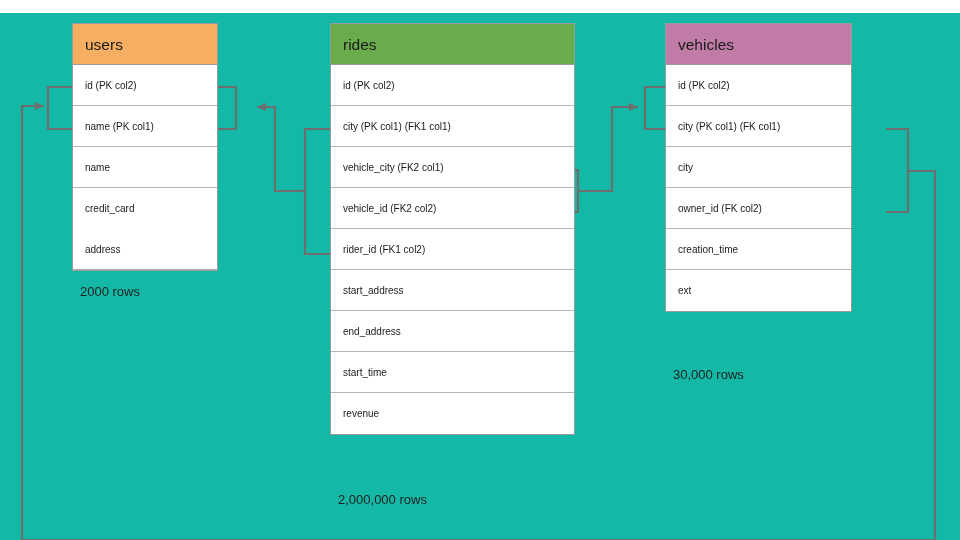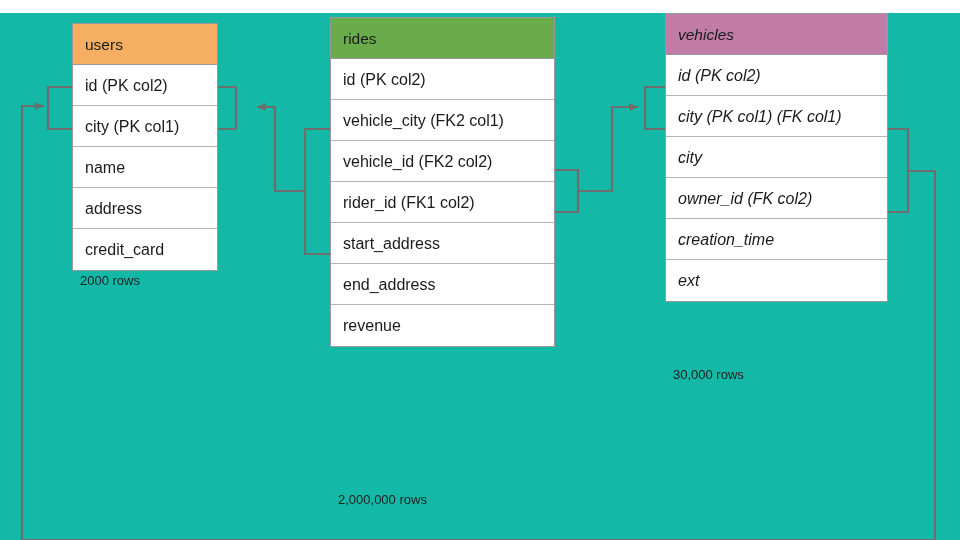--- a/index.html
+++ b/index.html
@@ -39,21 +39,21 @@
     color: #1a1a1a;
     border-bottom: 1px solid #9a9a9a;
     white-space: nowrap;
     overflow: hidden;
   }
   .field-row {
     box-sizing: border-box;
     height: 41px;
     line-height: 41px;
     padding-left: 12px;
-    font-size: 16px;
+    font-size: 10px;
     color: #1a1a1a;
     border-bottom: 1px solid #b5b5b5;
     white-space: nowrap;
     overflow: hidden;
   }
   .field-row.last {
     border-bottom: none;
   }
   .rowcount {
     position: absolute;
@@ -95,40 +95,42 @@
 
       <path d="M886,116 L908,116 L908,199 L886,199"></path>
 
       <path d="M908,158 L935,158 L935,527 L22,527 L22,93 L44,93" marker-end="url(#arrow-right)"></path>
     </g>
   </svg>
 
   <div class="entity" style="left:72px; top:10px; width:146px;">
     <div class="entity-header" style="background:#f5ae62;">users</div>
     <div class="field-row">id (PK col2)</div>
-    <div class="field-row">city (PK col1)</div>
+    <div class="field-row">name (PK col1)</div>
     <div class="field-row">name</div>
+    <div class="field-row last">credit_card</div>
     <div class="field-row">address</div>
-    <div class="field-row last">credit_card</div>
   </div>
-  <div class="rowcount" style="left:80px; top:260px;">2000 rows</div>
+  <div class="rowcount" style="left:80px; top:271px;">2000 rows</div>
 
-  <div class="entity" style="left:330px; top:4px; width:225px;">
+  <div class="entity" style="left:330px; top:10px; width:245px;">
     <div class="entity-header" style="background:#6aab4c;">rides</div>
     <div class="field-row">id (PK col2)</div>
+    <div class="field-row">city (PK col1) (FK1 col1)</div>
     <div class="field-row">vehicle_city (FK2 col1)</div>
     <div class="field-row">vehicle_id (FK2 col2)</div>
     <div class="field-row">rider_id (FK1 col2)</div>
     <div class="field-row">start_address</div>
     <div class="field-row">end_address</div>
+    <div class="field-row">start_time</div>
     <div class="field-row last">revenue</div>
   </div>
   <div class="rowcount" style="left:338px; top:479px;">2,000,000 rows</div>
 
-  <div class="entity" style="left:665px; top:0; width:223px;font-style:italic;">
+  <div class="entity" style="left:665px; top:10px; width:187px;">
     <div class="entity-header" style="background:#c07ba6;">vehicles</div>
     <div class="field-row">id (PK col2)</div>
     <div class="field-row">city (PK col1) (FK col1)</div>
     <div class="field-row">city</div>
     <div class="field-row">owner_id (FK col2)</div>
     <div class="field-row">creation_time</div>
     <div class="field-row last">ext</div>
   </div>
   <div class="rowcount" style="left:673px; top:354px;">30,000 rows</div>
 

